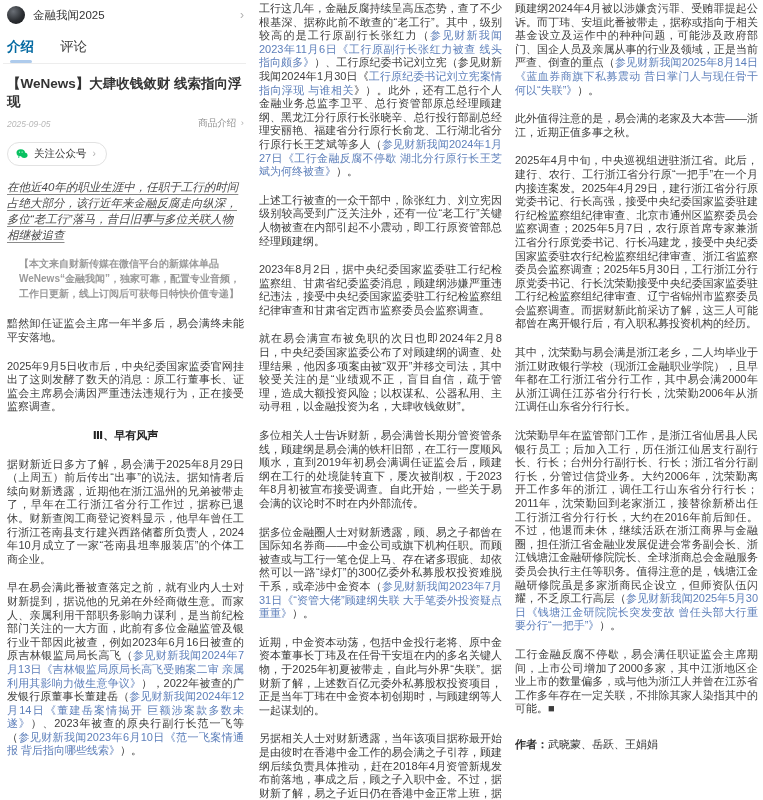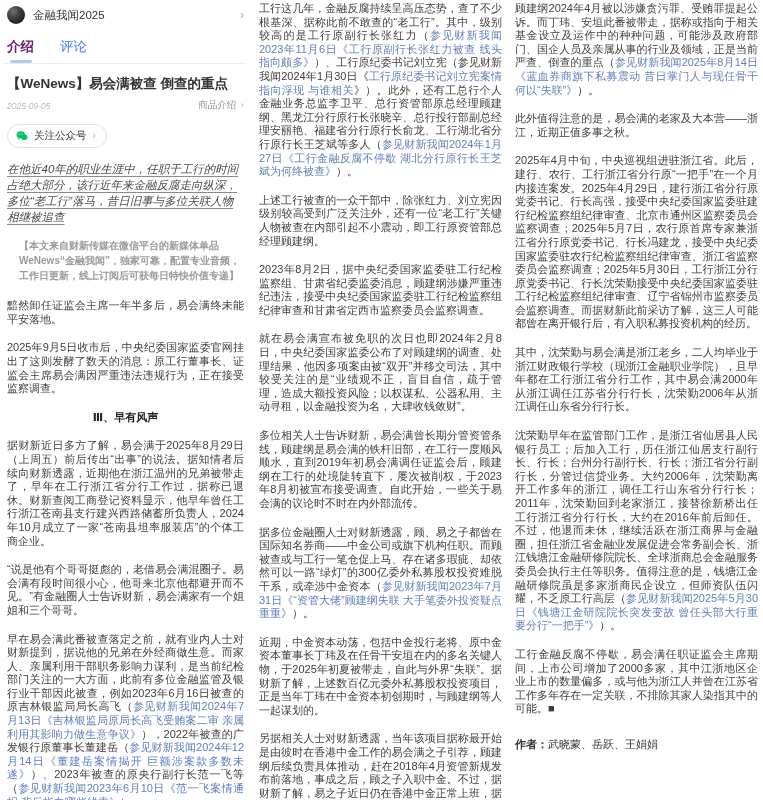--- a/index.html
+++ b/index.html
@@ -12,22 +12,22 @@
   .col{width:243px;flex:0 0 auto;overflow:hidden;}
 
   
   .account-row{display:flex;align-items:center;padding:6px 2px 0 4px;}
   .avatar{width:18px;height:18px;border-radius:50%;flex:0 0 auto;
     background:radial-gradient(circle at 35% 30%,#6a6f76 0%,#2c2f33 55%,#141619 100%);}
   .account-name{font-size:11.5px;color:#333;margin-left:8px;flex:1 1 auto;}
   .chev{color:#b0b0b0;font-size:12px;line-height:1;}
 
   .tabs{display:flex;gap:26px;padding:14px 2px 0 4px;}
-  .tab{font-size:13.5px;color:#3b82f6;position:relative;padding-bottom:7px;cursor:pointer;}
-  .tab.active{color:#701a75;font-weight:bold;}
+  .tab{font-size:13.5px;color:#404040;position:relative;padding-bottom:7px;cursor:pointer;}
+  .tab.active{color:#0369a1;font-weight:bold;}
   .tab.active .tab-underline{position:absolute;left:50%;transform:translateX(-50%);bottom:0;
     width:22px;height:3px;border-radius:2px;background:#aecbec;}
   .header-divider{height:1px;background:#ededed;margin:0 0 0 0;}
 
   .article-title{font-size:13.5px;font-weight:600;color:#333;padding:11px 2px 0 4px;line-height:1.35;}
   .meta-row{display:flex;justify-content:space-between;align-items:center;padding:6px 2px 0 4px;}
   .date{font-size:8.5px;color:#b8b8b8;font-style:italic;}
   .product{font-size:9.5px;color:#8f8f8f;cursor:pointer;}
   .product .chev{font-size:9.5px;color:#b0b0b0;margin-left:2px;}
 
@@ -66,21 +66,21 @@
       <span class="tab active">
         <span>介绍</span>
         <span class="tab-underline"></span>
       </span>
       <span class="tab">
         <span>评论</span>
       </span>
     </div>
     <div class="header-divider"></div>
 
-    <div class="article-title">【WeNews】易会满被查 倒查的重点</div>
+    <div class="article-title">【WeNews】大肆收钱敛财 线索指向浮现</div>
 
     <div class="meta-row">
       <span class="date">2025-09-05</span>
       <span class="product">
         <span>商品介绍</span>
         <span class="chev">›</span>
       </span>
     </div>
 
     <div class="follow-btn">
@@ -96,21 +96,20 @@
     </div>
 
     <div class="lede">在他近40年的职业生涯中，任职于工行的时间占绝大部分，该行近年来金融反腐走向纵深，多位“老工行”落马，昔日旧事与多位关联人物相继被追查</div>
     <div class="source-note">【本文来自财新传媒在微信平台的新媒体单品 WeNews“金融我闻”，独家可靠，配置专业音频，工作日更新，线上订阅后可获每日特快价值专递】</div>
 
     <div class="col-body">
         <p class="text"><span>黯然卸任证监会主席一年半多后，易会满终未能平安落地。</span></p>
         <p class="text"><span>2025年9月5日收市后，中央纪委国家监委官网挂出了这则发酵了数天的消息：原工行董事长、证监会主席易会满因严重违法违规行为，正在接受监察调查。</span></p>
         <div class="heading"><span>Ⅲ、早有风声</span></div>
         <p class="text"><span>据财新近日多方了解，易会满于2025年8月29日（上周五）前后传出“出事”的说法。据知情者后续向财新透露，近期他在浙江温州的兄弟被带走了，早年在工行浙江省分行工作过，据称已退休。财新查阅工商登记资料显示，他早年曾任工行浙江苍南县支行建兴西路储蓄所负责人，2024年10月成立了一家“苍南县坦率服装店”的个体工商企业。</span></p>
-        <p class="text"><span>“说是他有个哥哥挺彪的，老借易会满混圈子。易会满有段时间很小心，他哥来北京他都避开而不见。”有金融圈人士告诉财新，易会满家有一个姐姐和三个哥哥。</span></p>
         <p class="text"><span>早在易会满此番被查落定之前，就有业内人士对财新提到，据说他的兄弟在外经商做生意。而家人、亲属利用干部职务影响力谋利，是当前纪检部门关注的一大方面，此前有多位金融监管及银行业干部因此被查，例如2023年6月16日被查的原吉林银监局局长高飞（</span><a class="cite-link">参见财新我闻2024年7月13日《吉林银监局原局长高飞受贿案二审 亲属利用其影响力做生意争议》</a><span>），2022年被查的广发银行原董事长董建岳（</span><a class="cite-link">参见财新我闻2024年12月14日《董建岳案情揭开 巨额涉案款多数未遂》</a><span>）、2023年被查的原央行副行长范一飞等（</span><a class="cite-link">参见财新我闻2023年6月10日《范一飞案情通报 背后指向哪些线索》</a><span>）。</span></p>
       </div>
   </div>
 
   <div class="col col-2">
     <div class="col-body">
         <p class="text"><span>工行这几年，金融反腐持续呈高压态势，查了不少根基深、据称此前不敢查的“老工行”。其中，级别较高的是工行原副行长张红力（</span><a class="cite-link">参见财新我闻2023年11月6日《工行原副行长张红力被查 线头指向颇多》</a><span>）、工行原纪委书记刘立宪（参见财新我闻2024年1月30日《</span><a class="cite-link">工行原纪委书记刘立宪案情指向浮现 与谁相关</a><span>》）。此外，还有工总行个人金融业务总监李卫平、总行资管部原总经理顾建纲、黑龙江分行原行长张晓辛、总行投行部副总经理安丽艳、福建省分行原行长俞龙、工行湖北省分行原行长王芝斌等多人（</span><a class="cite-link">参见财新我闻2024年1月27日《工行金融反腐不停歇 湖北分行原行长王芝斌为何终被查》</a><span>）。</span></p>
         <p class="text"><span>上述工行被查的一众干部中，除张红力、刘立宪因级别较高受到广泛关注外，还有一位“老工行”关键人物被查在内部引起不小震动，即工行原资管部总经理顾建纲。</span></p>
         <p class="text"><span>2023年8月2日，据中央纪委国家监委驻工行纪检监察组、甘肃省纪委监委消息，顾建纲涉嫌严重违纪违法，接受中央纪委国家监委驻工行纪检监察组纪律审查和甘肃省定西市监察委员会监察调查。</span></p>
         <p class="text"><span>就在易会满宣布被免职的次日也即2024年2月8日，中央纪委国家监委公布了对顾建纲的调查、处理结果，他因多项案由被“双开”并移交司法，其中较受关注的是“业绩观不正，盲目自信，疏于管理，造成大额投资风险；以权谋私、公器私用、主动寻租，以金融投资为名，大肆收钱敛财”。</span></p>

